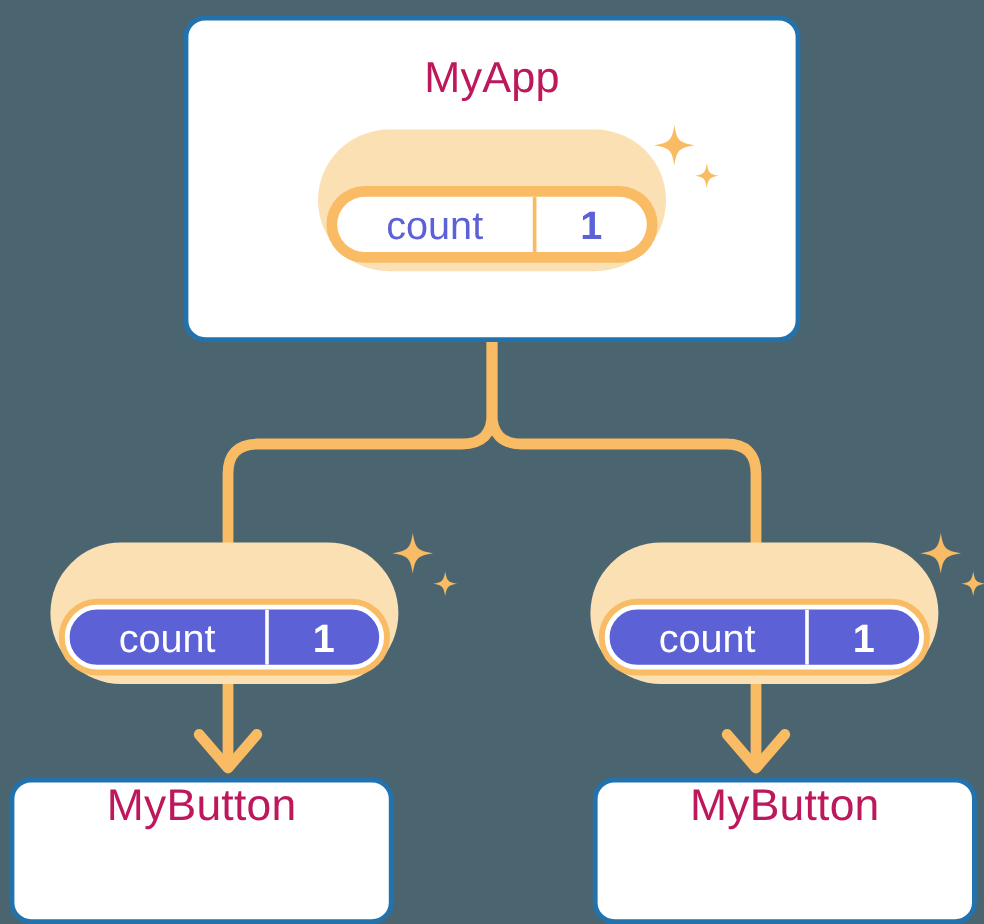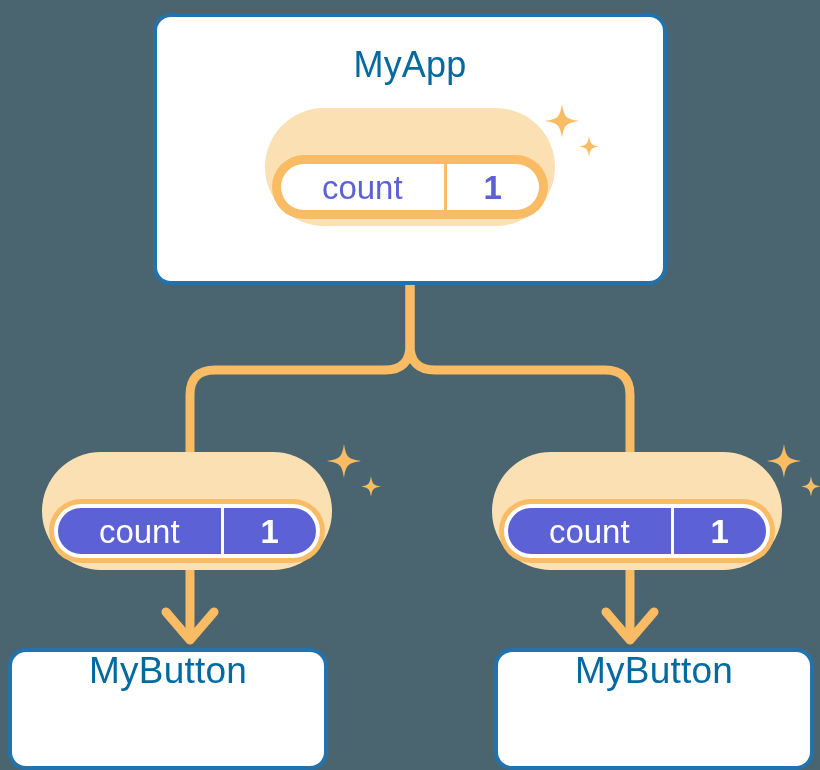--- a/index.html
+++ b/index.html
@@ -58,21 +58,21 @@
   .comp-card.leaf {
     width: 320px;
     height: 122px;
     border-radius: 18px;
   }
 
   .comp-card.leaf.left  { left: 8px;   top: 648px; }
   .comp-card.leaf.right { left: 494px; top: 648px; }
 
   .comp-title {
-    color: #0369a1;
+    color: #be185d;
     font-size: 36px;
     line-height: 1;
     letter-spacing: .2px;
     font-weight: 400;
     white-space: nowrap;
   }
 
   .comp-card.leaf .comp-title {
     font-size: 37px;
   }

